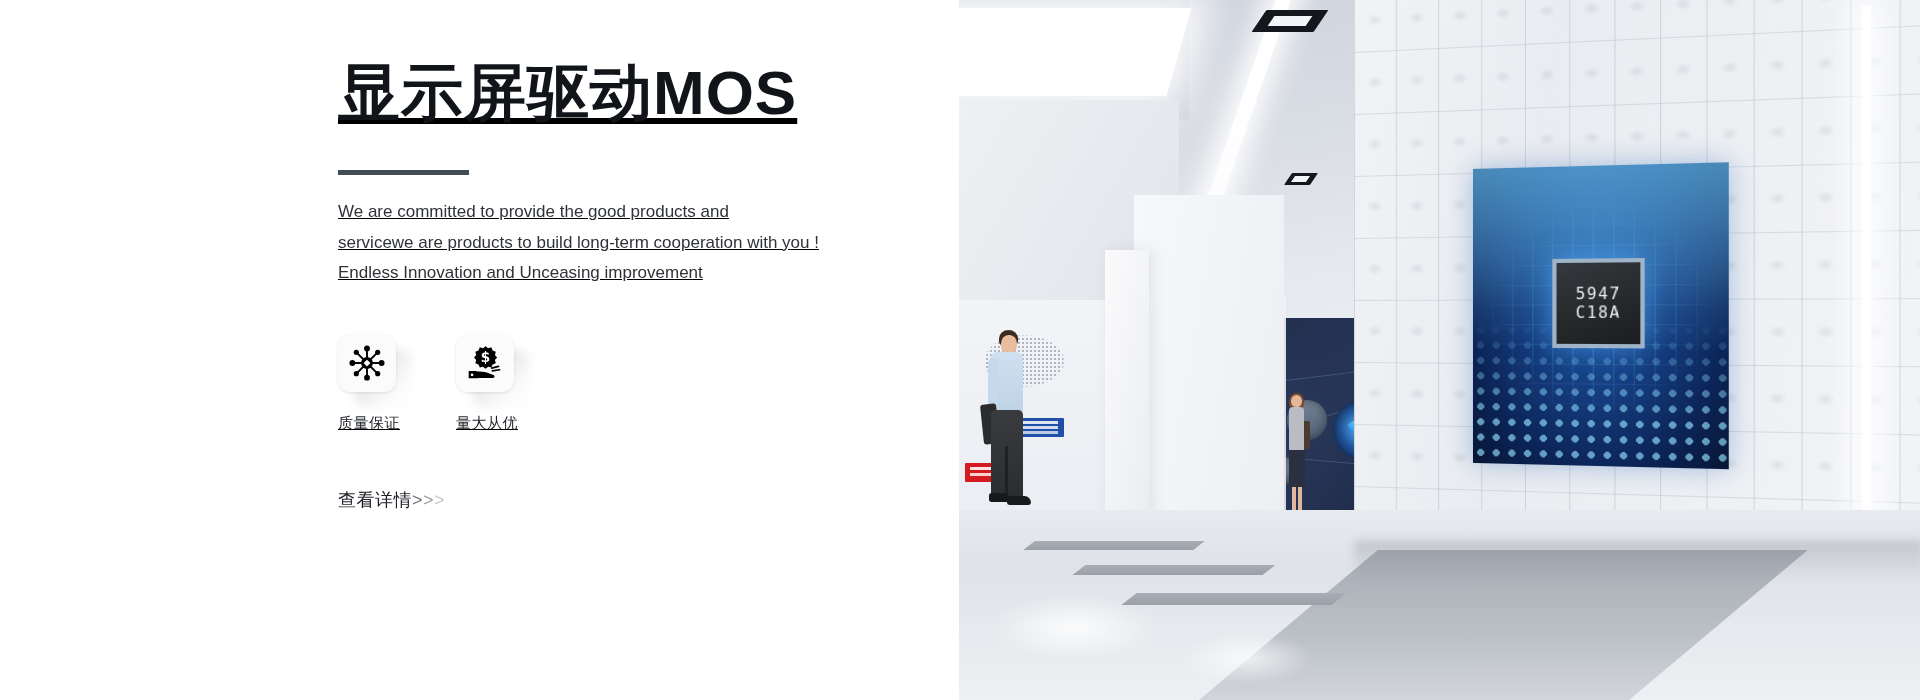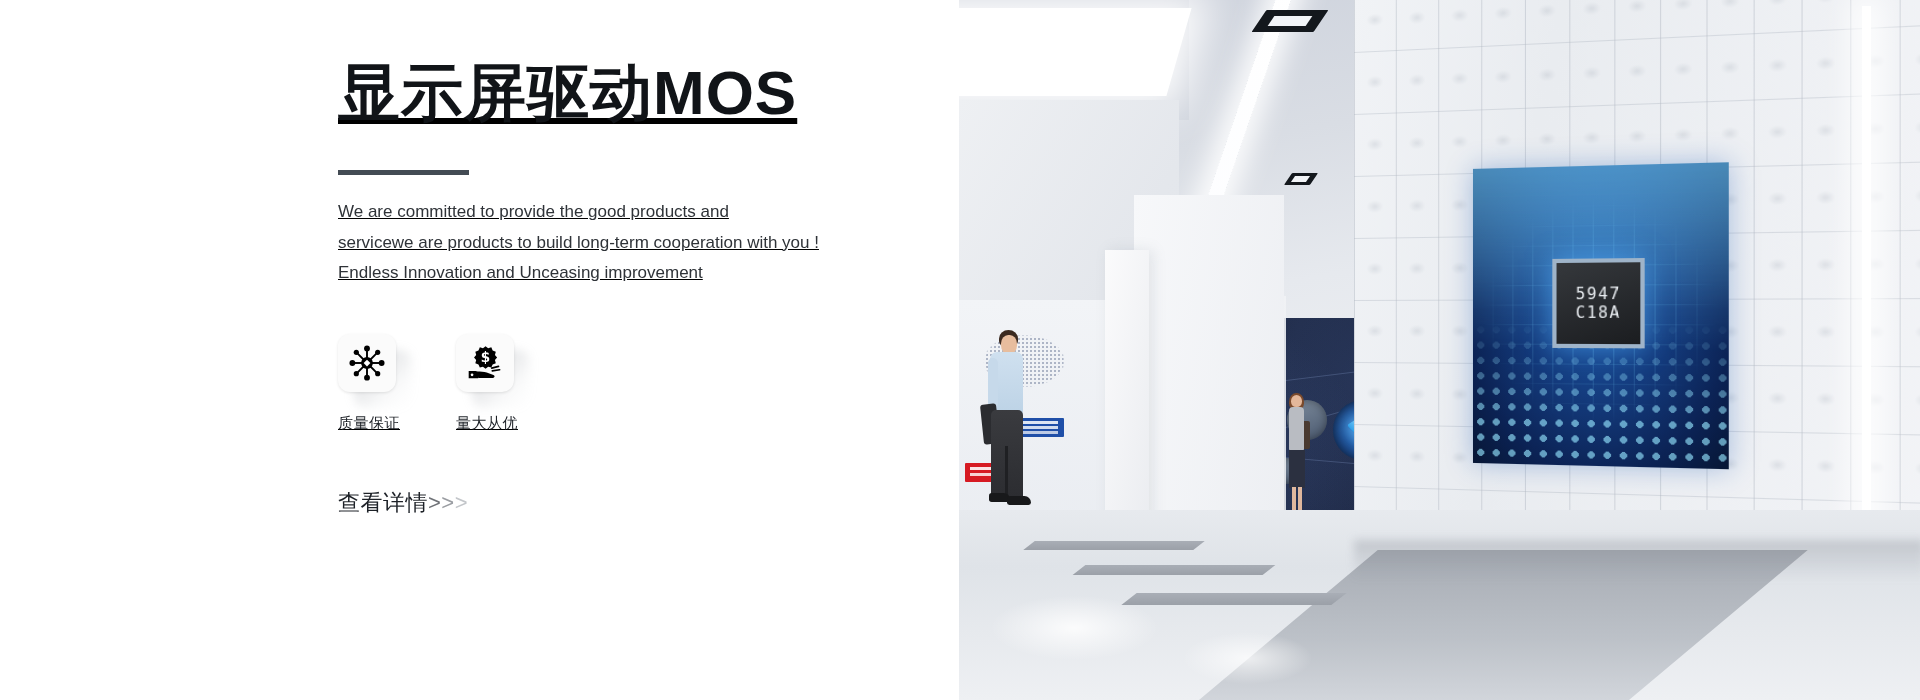--- a/index.html
+++ b/index.html
@@ -115,21 +115,21 @@
     font-size: 15px;
     color: #1d2127;
     font-weight: 400;
     letter-spacing: .5px;
   }
 
   
   .more-link {
     margin-top: 55px;
     display: inline-block;
-    font-size: 22px;
+    font-size: 18px;
     color: #1d2127;
     text-decoration: none;
     letter-spacing: .5px;
     cursor: pointer;
   }
   .more-link .c1 { color: #6f7277; }
   .more-link .c2 { color: #9a9da2; }
   .more-link .c3 { color: #c3c6ca; }
 
   

